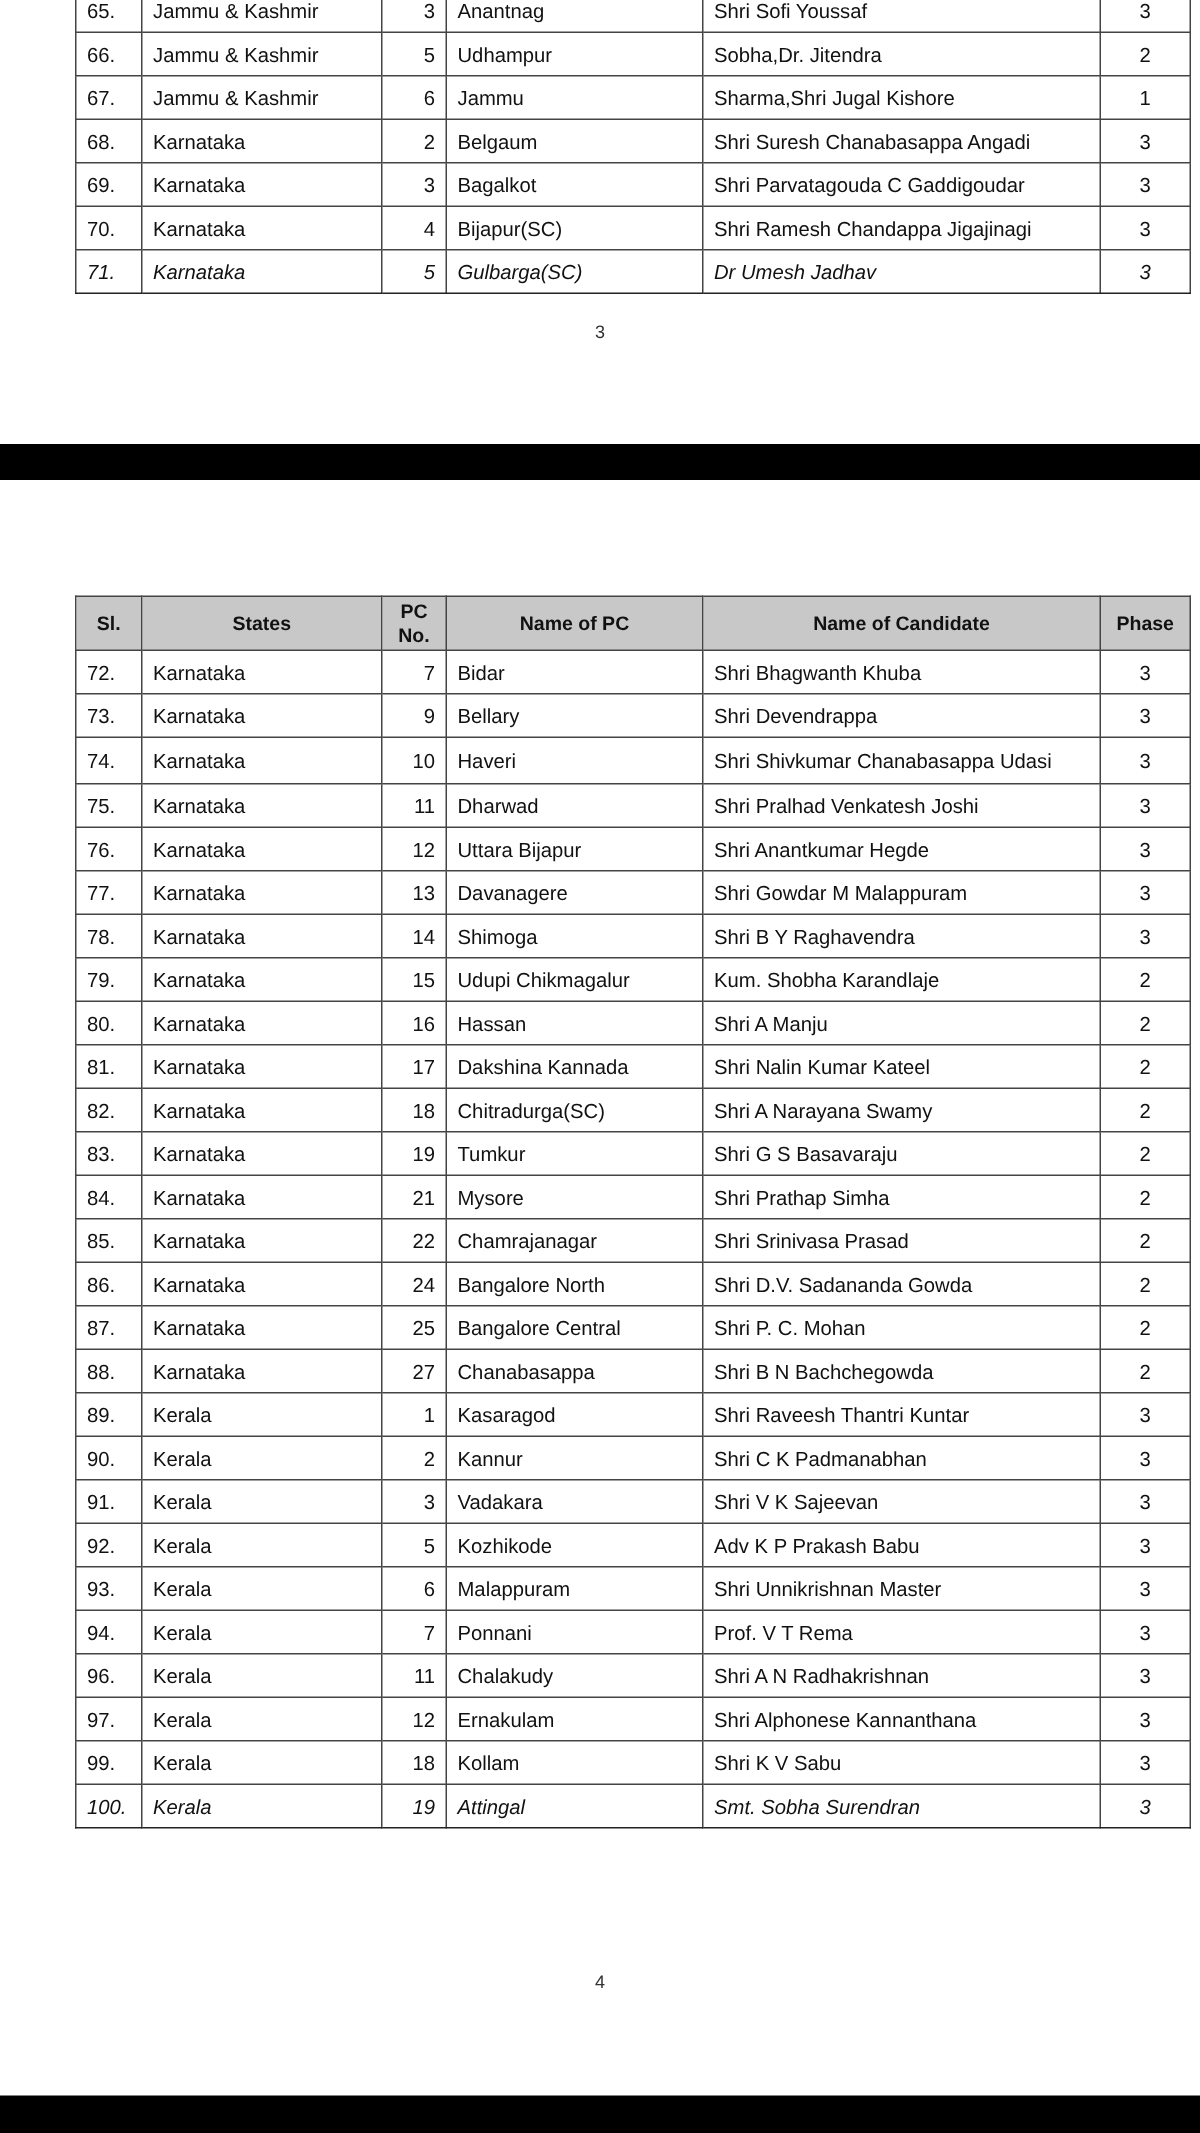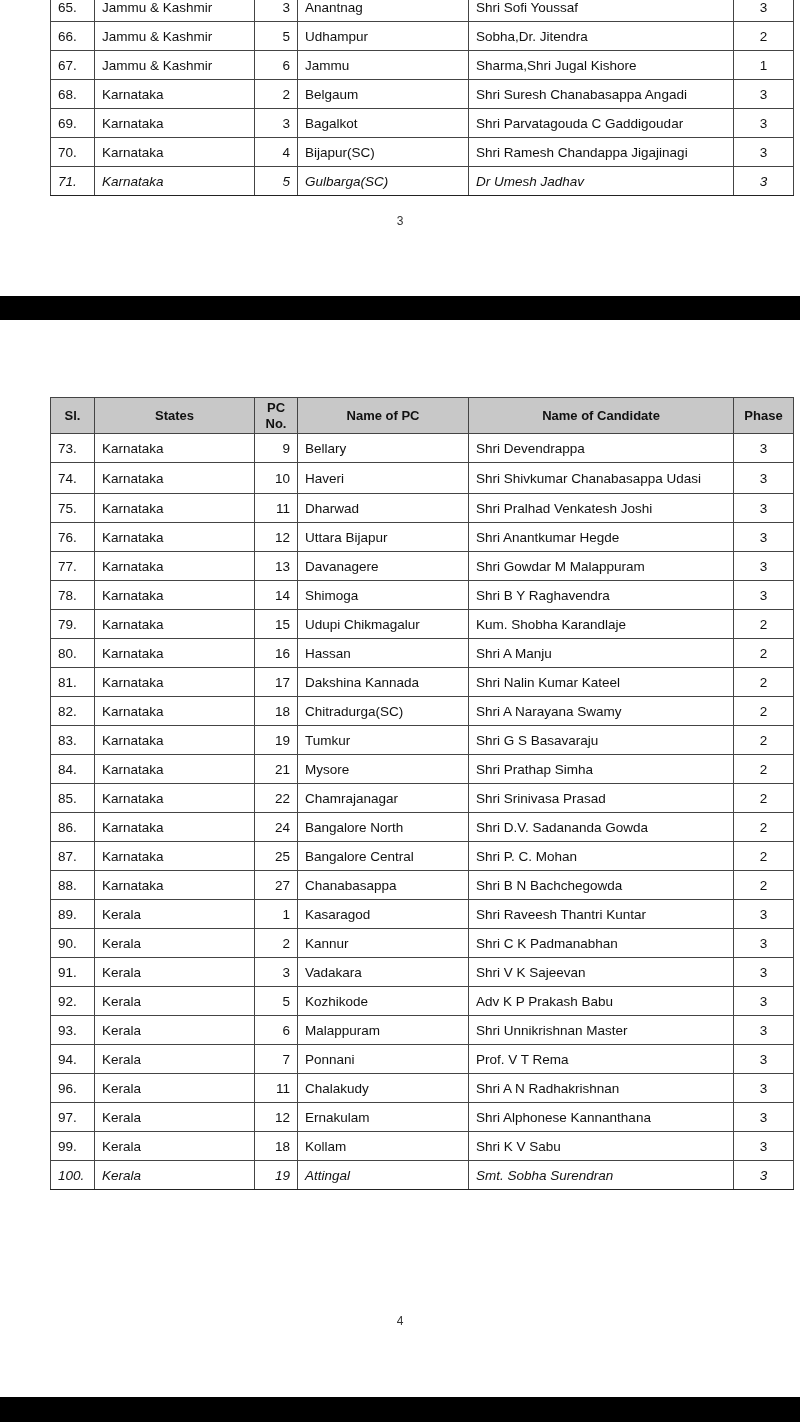--- a/index.html
+++ b/index.html
@@ -144,20 +144,28 @@
           <span>PC</span><br>
           <span>No.</span>
         </th>
         <th>Name of PC</th>
         <th>Name of Candidate</th>
         <th>Phase</th>
       </tr>
     </thead>
     <tbody id="tbody-p4">
         <tr>
+          <td class="sl">72.</td>
+          <td>Karnataka</td>
+          <td class="pcno">7</td>
+          <td>Bidar</td>
+          <td>Shri Bhagwanth Khuba</td>
+          <td class="phase">3</td>
+        </tr>
+        <tr>
           <td class="sl">73.</td>
           <td>Karnataka</td>
           <td class="pcno">9</td>
           <td>Bellary</td>
           <td>Shri Devendrappa</td>
           <td class="phase">3</td>
         </tr>
         <tr>
           <td class="sl">74.</td>
           <td>Karnataka</td>

